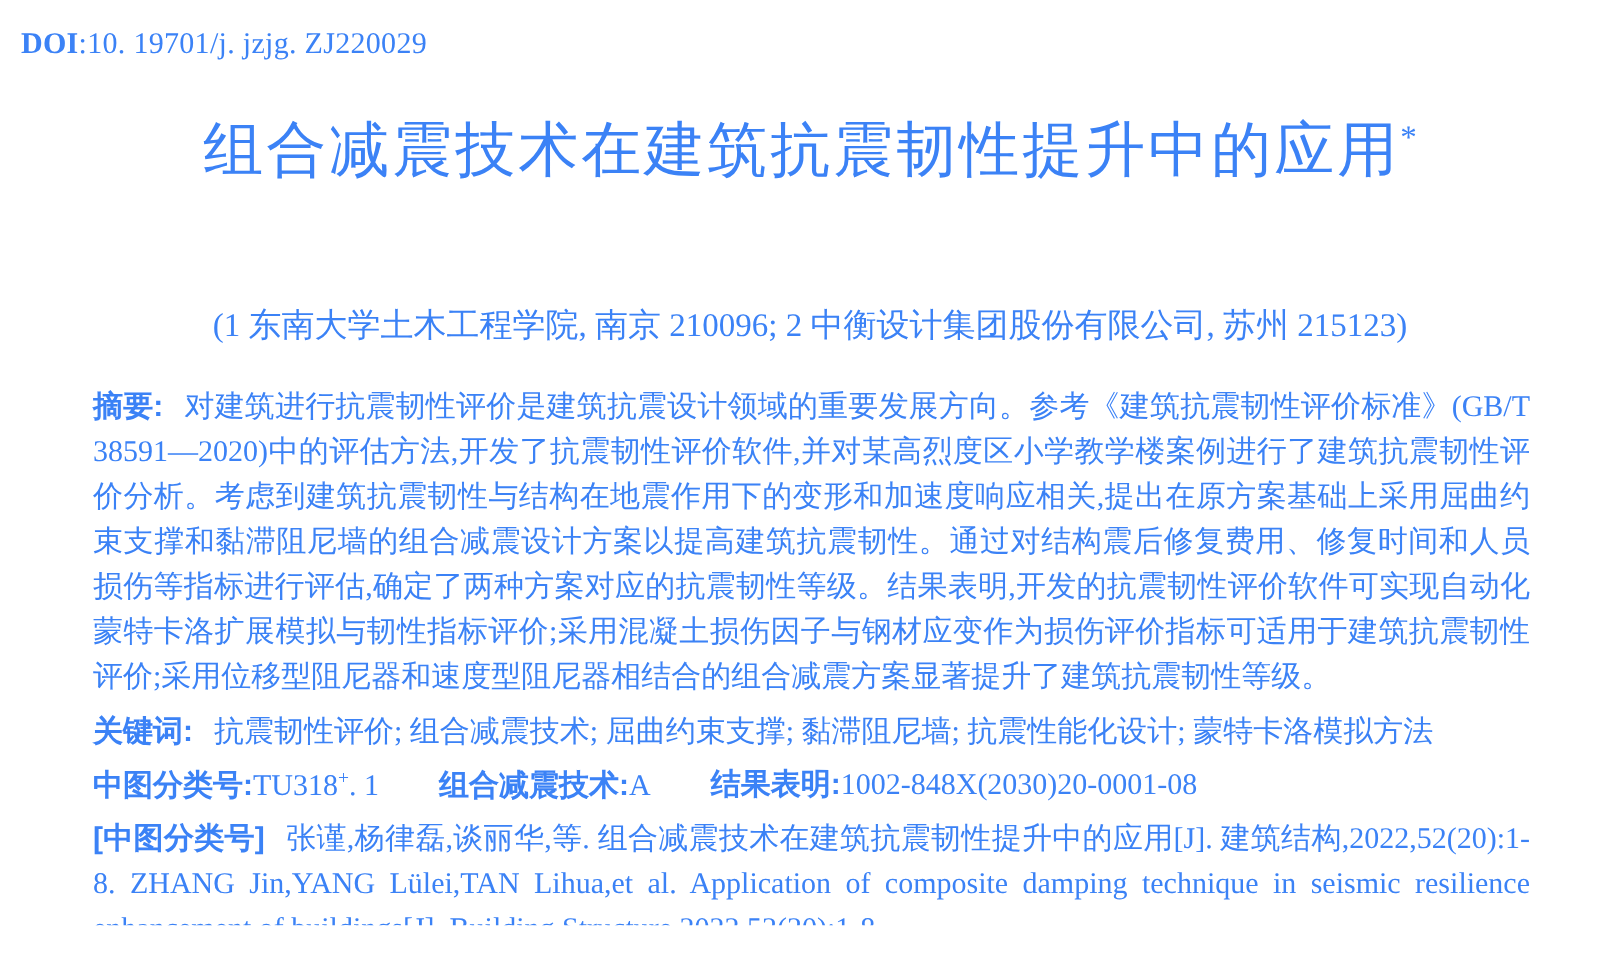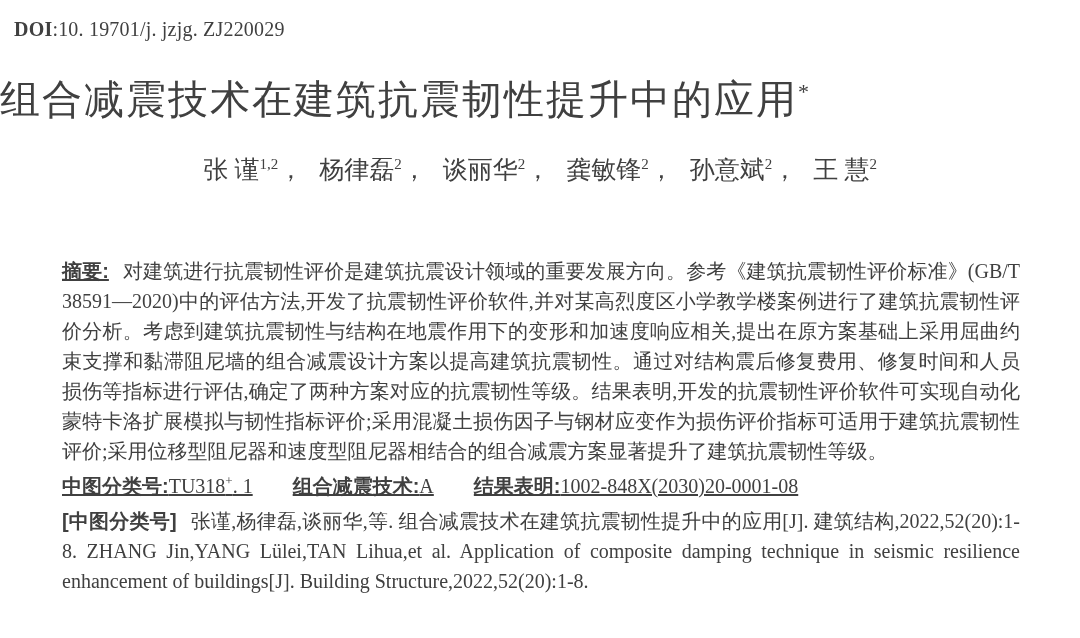--- a/index.html
+++ b/index.html
@@ -2,37 +2,38 @@
 <html><head>
 <meta charset="utf-8">
 <style>
   * { margin: 0; padding: 0; box-sizing: border-box; }
   html, body { background: #ffffff; }
   .page {
     position: relative;
     width: 1080px;
     height: 617px;
     background: #ffffff;
-    color: #404040;
+    color: #3b82f6;
     font-family: "Liberation Serif", "DejaVu Serif", serif;
     overflow: hidden;
   }
   .doi-line {
     position: absolute;
     top: 18px;
     left: 14px;
     font-size: 20px;
     letter-spacing: 0.2px;
   }
   .doi-label { font-weight: bold; }
   .paper-title {
     position: absolute;
     top: 72px;
     left: 0;
     width: 100%;
+    text-align: center;
     font-size: 40px;
     font-weight: normal;
     letter-spacing: 2px;
     white-space: nowrap;
   }
   .paper-title sup { font-size: 22px; letter-spacing: 0; }
   .authors-line {
     position: absolute;
     top: 153px;
     left: 0;
@@ -60,46 +61,47 @@
     font-size: 20px;
     line-height: 30px;
     text-align: justify;
     text-justify: inter-character;
   }
   .body-block p { margin: 0; }
   .hei-label {
     font-family: "Liberation Sans", "DejaVu Sans", sans-serif;
     font-weight: bold;
   }
-  .abstract-para .hei-label { margin-right: 14px; text-decoration: underline; }
+  .abstract-para .hei-label { margin-right: 14px; }
   .keywords-para { margin-top: 7px !important; }
   .keywords-para .hei-label { margin-right: 14px; }
   .clc-para { margin-top: 0; }
-  .clc-pair { margin-right: 40px; text-decoration: underline; }
+  .clc-pair { margin-right: 40px; }
   .clc-pair:last-child { margin-right: 0; }
   .clc-para sup { font-size: 13px; }
   .citation-para { margin-top: 5px !important; }
   .citation-para .hei-label { margin-right: 14px; }
 </style>
 </head>
 <body>
 
 <div class="page">
 
   <div class="doi-line"><span class="doi-label">DOI</span><span>:10. 19701/j. jzjg. ZJ220029</span></div>
 
   <h1 class="paper-title"><span>组合减震技术在建筑抗震韧性提升中的应用</span><sup>*</sup></h1>
 
-  <div class="authors-line"><span>张  谨</span><sup>1,2</sup><span class="author-sep">，</span><span>杨律磊</span><sup>2</sup><span class="author-sep">，</span><span>谈丽华</span><sup>2</sup><span class="author-sep">，</span><span>龚敏锋</span><sup>2</sup><span class="author-sep">，</span><span>孙意斌</span><sup>2</sup><span class="author-sep">，</span><span>王  慧</span><sup>2</sup></div>
 
+  <div class="affiliation-line">(1 东南大学土木工程学院, 南京 210096; 2 中衡设计集团股份有限公司, 苏州 215123)</div>
 
   <div class="body-block">
 
     <p class="abstract-para"><span class="hei-label">摘要:</span><span>对建筑进行抗震韧性评价是建筑抗震设计领域的重要发展方向。参考《建筑抗震韧性评价标准》(GB/T 38591—2020)中的评估方法,开发了抗震韧性评价软件,并对某高烈度区小学教学楼案例进行了建筑抗震韧性评价分析。考虑到建筑抗震韧性与结构在地震作用下的变形和加速度响应相关,提出在原方案基础上采用屈曲约束支撑和黏滞阻尼墙的组合减震设计方案以提高建筑抗震韧性。通过对结构震后修复费用、修复时间和人员损伤等指标进行评估,确定了两种方案对应的抗震韧性等级。结果表明,开发的抗震韧性评价软件可实现自动化蒙特卡洛扩展模拟与韧性指标评价;采用混凝土损伤因子与钢材应变作为损伤评价指标可适用于建筑抗震韧性评价;采用位移型阻尼器和速度型阻尼器相结合的组合减震方案显著提升了建筑抗震韧性等级。</span></p>
 
+    <p class="keywords-para"><span class="hei-label">关键词:</span><span>抗震韧性评价; 组合减震技术; 屈曲约束支撑; 黏滞阻尼墙; 抗震性能化设计; 蒙特卡洛模拟方法</span></p>
 
     <p class="clc-para"><span class="clc-pair"><span class="hei-label">中图分类号:</span><span>TU318</span><sup>+</sup><span>. 1</span></span><span class="clc-pair"><span class="hei-label">组合减震技术:</span><span>A</span></span><span class="clc-pair"><span class="hei-label">结果表明:</span><span>1002-848X(2030)20-0001-08</span></span></p>
 
     <p class="citation-para"><span class="hei-label">[中图分类号]</span><span>张谨,杨律磊,谈丽华,等. 组合减震技术在建筑抗震韧性提升中的应用[J]. 建筑结构,2022,52(20):1-8. ZHANG Jin,YANG Lülei,TAN Lihua,et al. Application of composite damping technique in seismic resilience enhancement of buildings[J]. Building Structure,2022,52(20):1-8.</span></p>
 
   </div>
 
 </div>
 
 </body></html>

